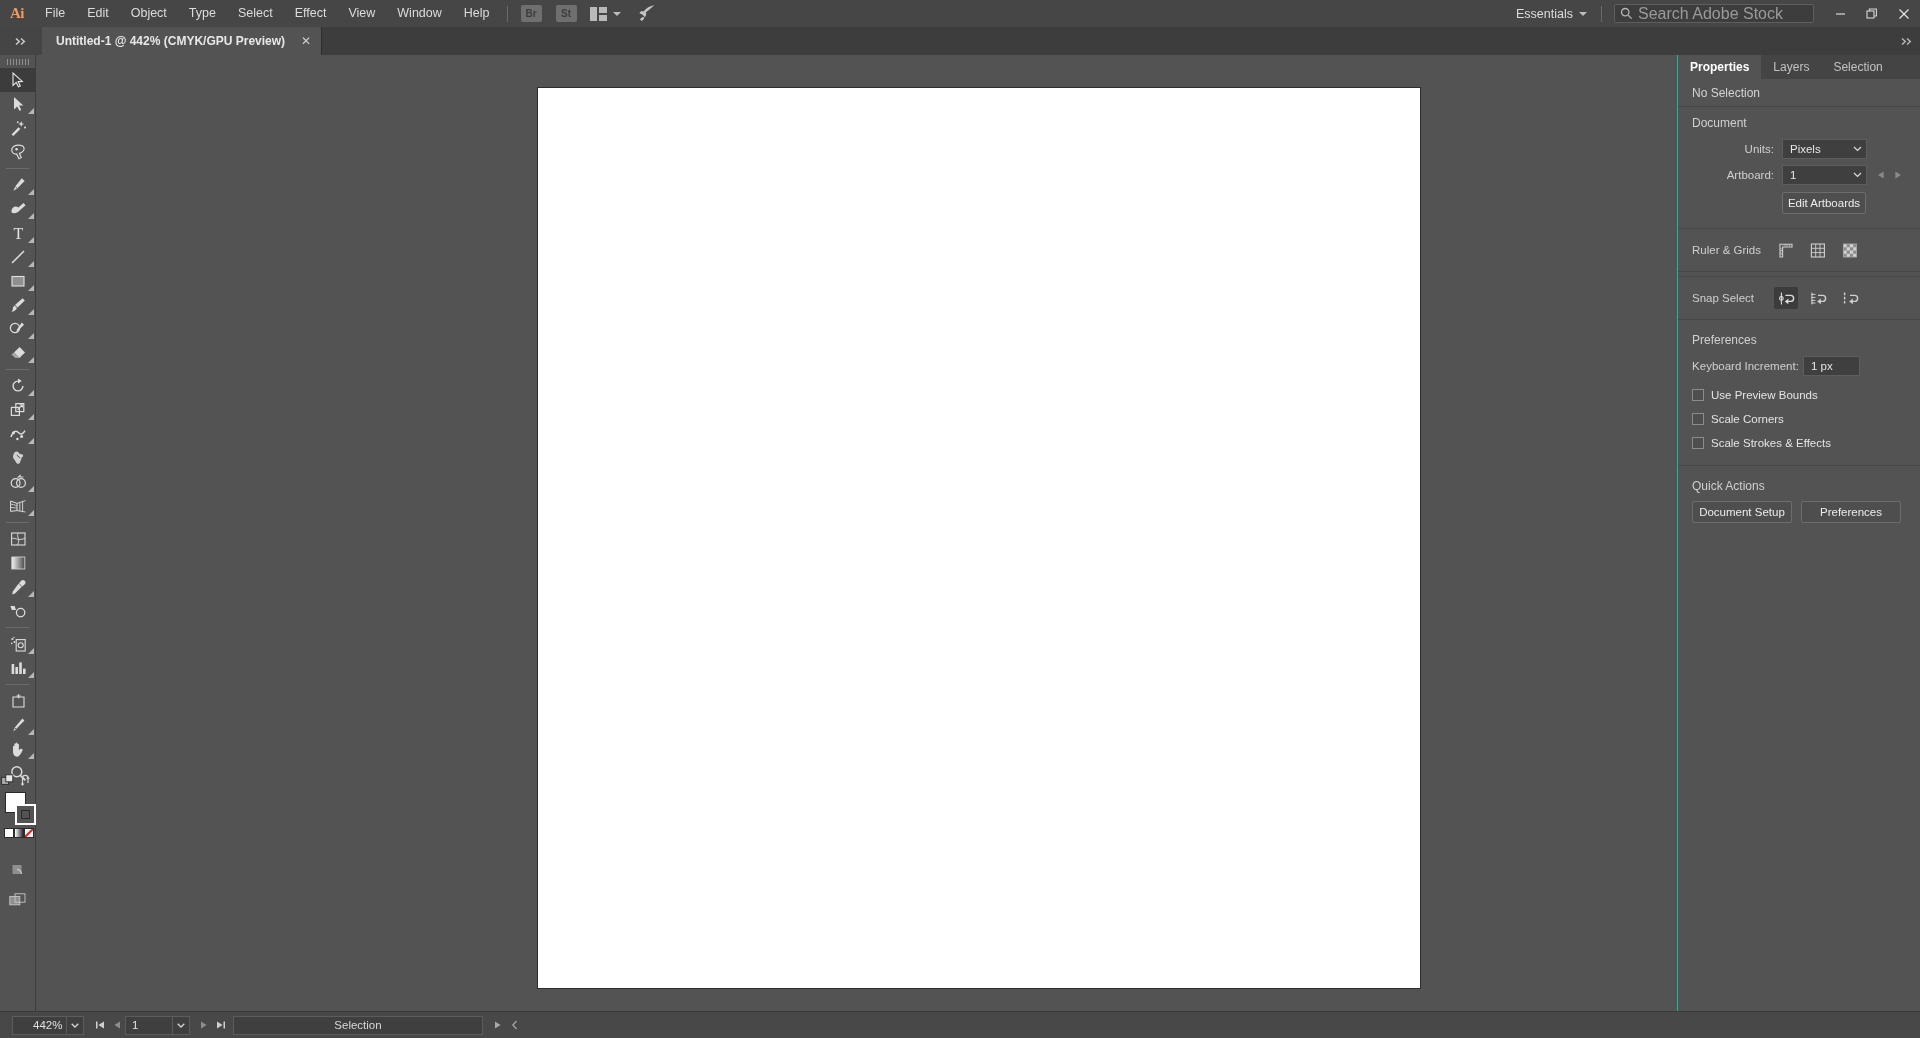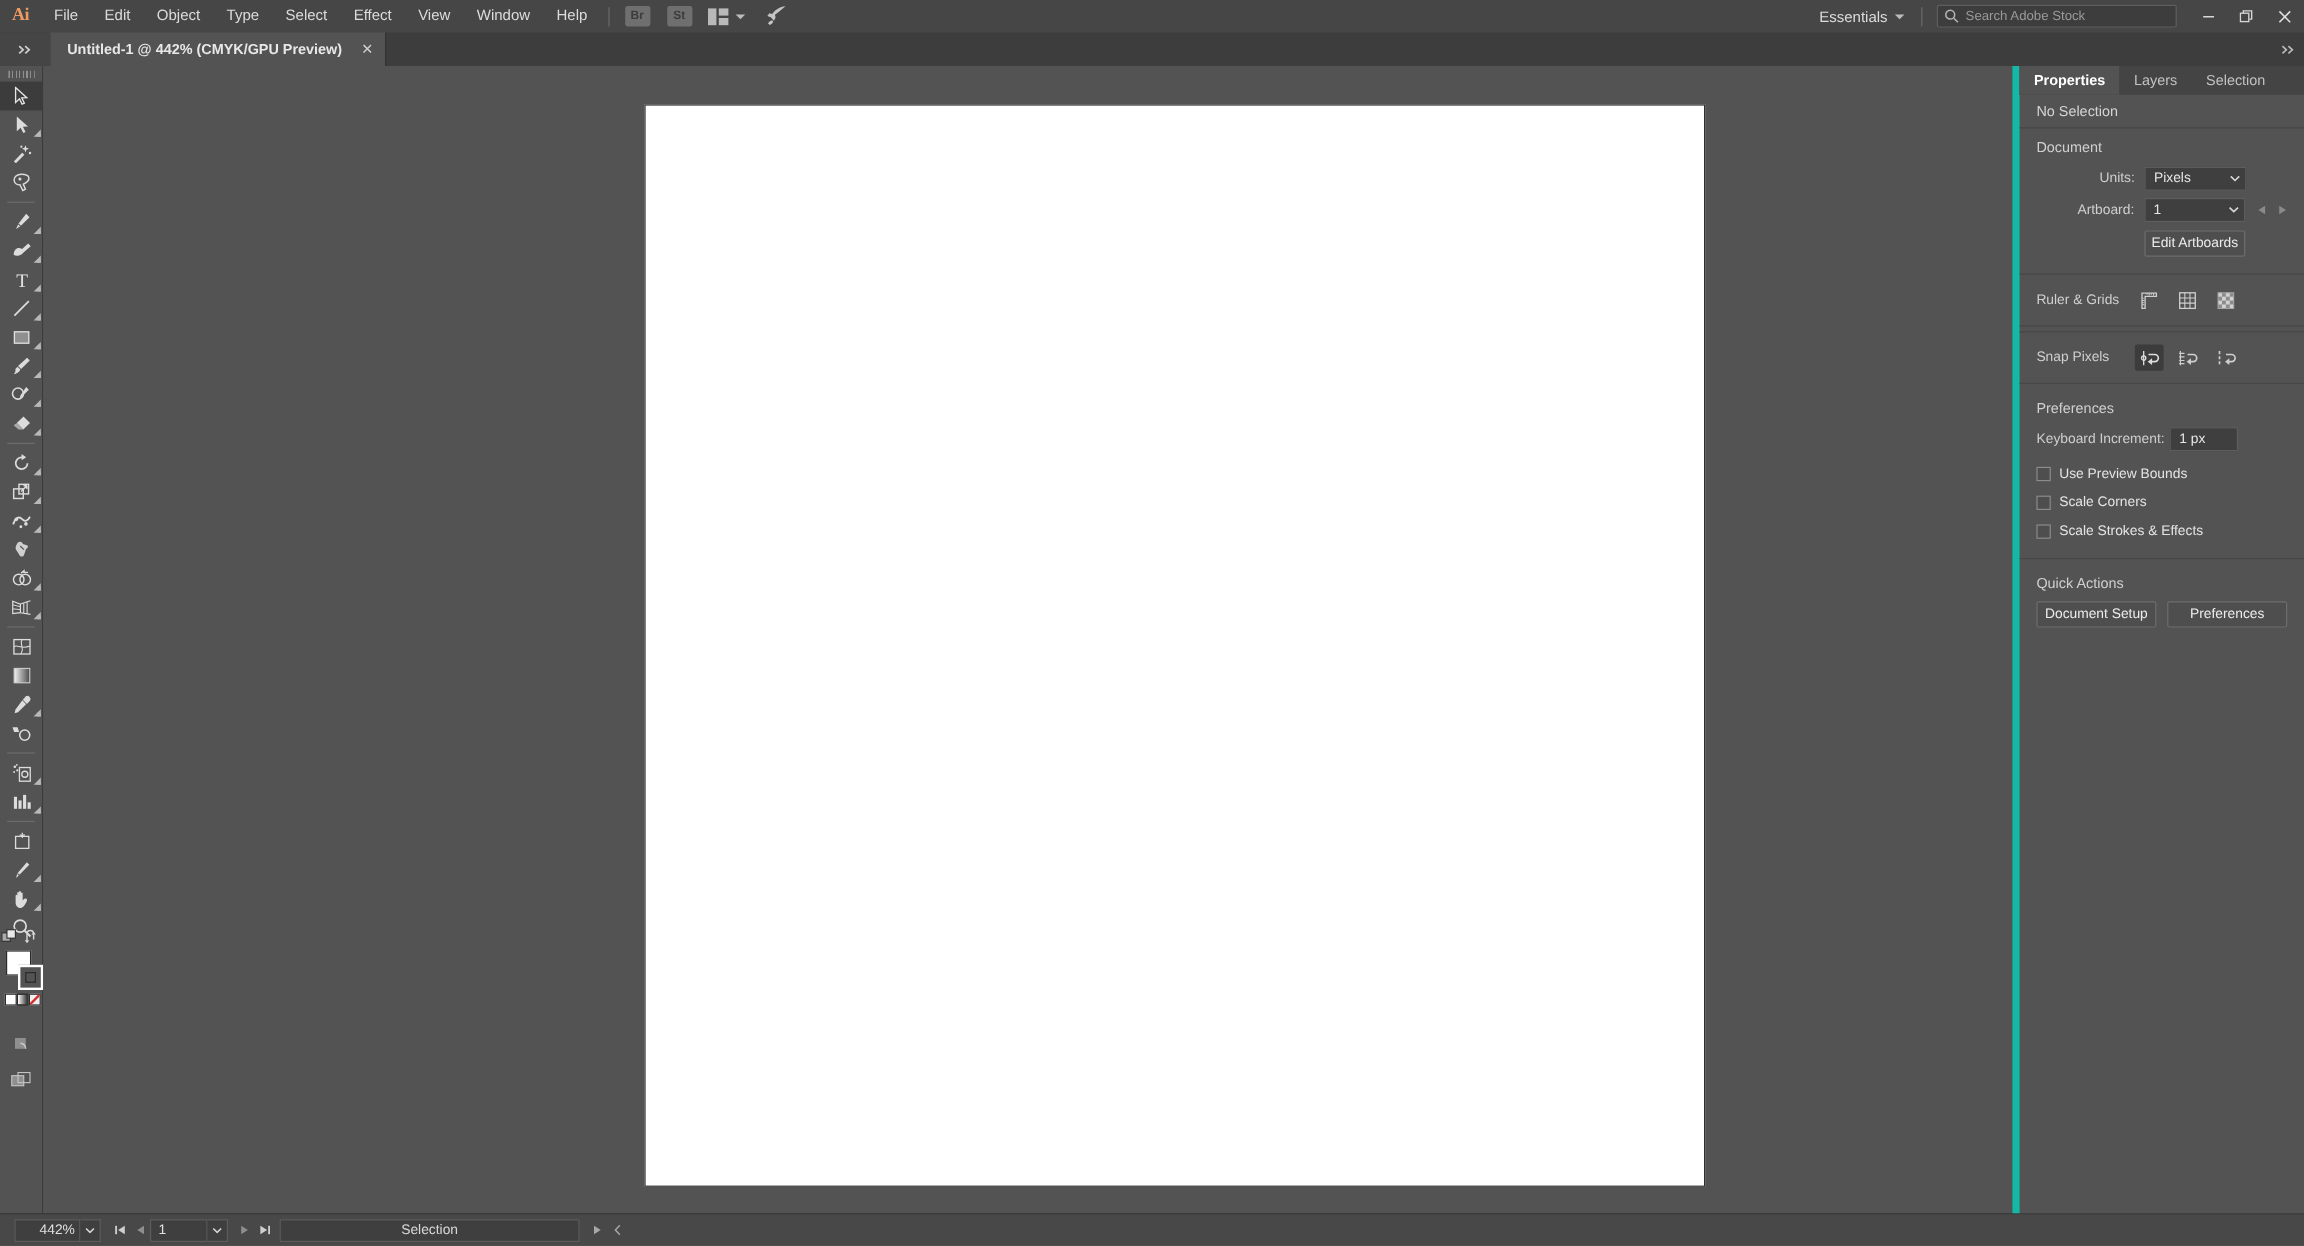--- a/index.html
+++ b/index.html
@@ -49,21 +49,21 @@
   #mb-right { margin-left: auto; display: flex; align-items: center; height: 27px; }
   #workspace-switch {
     display: flex; align-items: center; color: #dcdcdc; font-size: 12.5px;
     padding: 0 8px; cursor: default;
   }
   #stock-search {
     display: flex; align-items: center; width: 200px; height: 19px;
     background: #3d3d3d; border: 1px solid #5e5e5e; border-radius: 2px;
     margin: 0 10px 0 6px; padding: 0 5px; cursor: text;
   }
-  #stock-search .ph { color: #9a9a9a; font-size: 11px; margin-left: 5px; }
+  #stock-search .ph { color: #9a9a9a; font-size: 16px; margin-left: 5px; }
   .wbtn {
     width: 32px; height: 27px; display: flex; align-items: center; justify-content: center;
     color: #d8d8d8; cursor: default;
   }
 
   
   #tabbar {
     position: absolute; left: 0; top: 27px; width: 1920px; height: 28px;
     background: #3d3d3d; display: flex; align-items: flex-end;
   }
@@ -174,21 +174,21 @@
   .sb-nav { width: 17px; height: 20px; display: flex; align-items:center; justify-content:center; cursor: default;}
   #sb-status {
     height: 19px; background: #3f3f3f; border: 1px solid #5c5c5c;
     width: 250px; display: flex; align-items: center; justify-content: center;
     color: #d8d8d8; font-size: 11.5px; margin-left: 4px; cursor: default;
   }
 
   
   #rightpanel {
     position: absolute; right: 0; top: 55px; width: 243px; bottom: 27px;
-    background: #535353; border-left: 6px solid #14b8a6;
+    background: #535353; border-left: 1px solid #14b8a6;
   }
   #panel-tabs { display: flex; height: 24px; background: #444444; }
   .ptab {
     padding: 0 12px; height: 24px; line-height: 24px;
     font-size: 12px; color: #c2c2c2; cursor: default;
   }
   .ptab.active { background: #535353; color: #ffffff; font-weight: bold; }
   #no-selection {
     height: 28px; display: flex; align-items: center; padding-left: 14px;
     font-size: 12px; color: #d4d4d4; border-bottom: 1px solid #474747;
@@ -760,21 +760,21 @@
       </svg>
     </div>
   </div>
 
   <div class="panel-sep"></div>
 
 
   <div class="panel-sep"></div>
 
   <div class="icon-row">
-    <div class="lbl">Snap Pixels</div>
+    <div class="lbl">Snap Select</div>
     <div class="ibtn on">
       <svg width="17" height="15" viewBox="0 0 17 15">
         <path d="M3.4 1.6 L3.4 13.4" stroke="#dcdcdc" stroke-width="1.1"></path>
         <circle cx="3.4" cy="7.4" r="1.8" fill="none" stroke="#dcdcdc" stroke-width="1.1"></circle>
         <path d="M7.4 4.4 L12.6 4.4 A3 3 0 0 1 12.6 10.4 L9.6 10.4" fill="none" stroke="#dcdcdc" stroke-width="1.4"></path>
         <polygon points="10.4,7.6 10.4,13.2 6.8,10.4" fill="#dcdcdc"></polygon>
       </svg>
     </div>
     <div class="ibtn">
       <svg width="17" height="15" viewBox="0 0 17 15">

